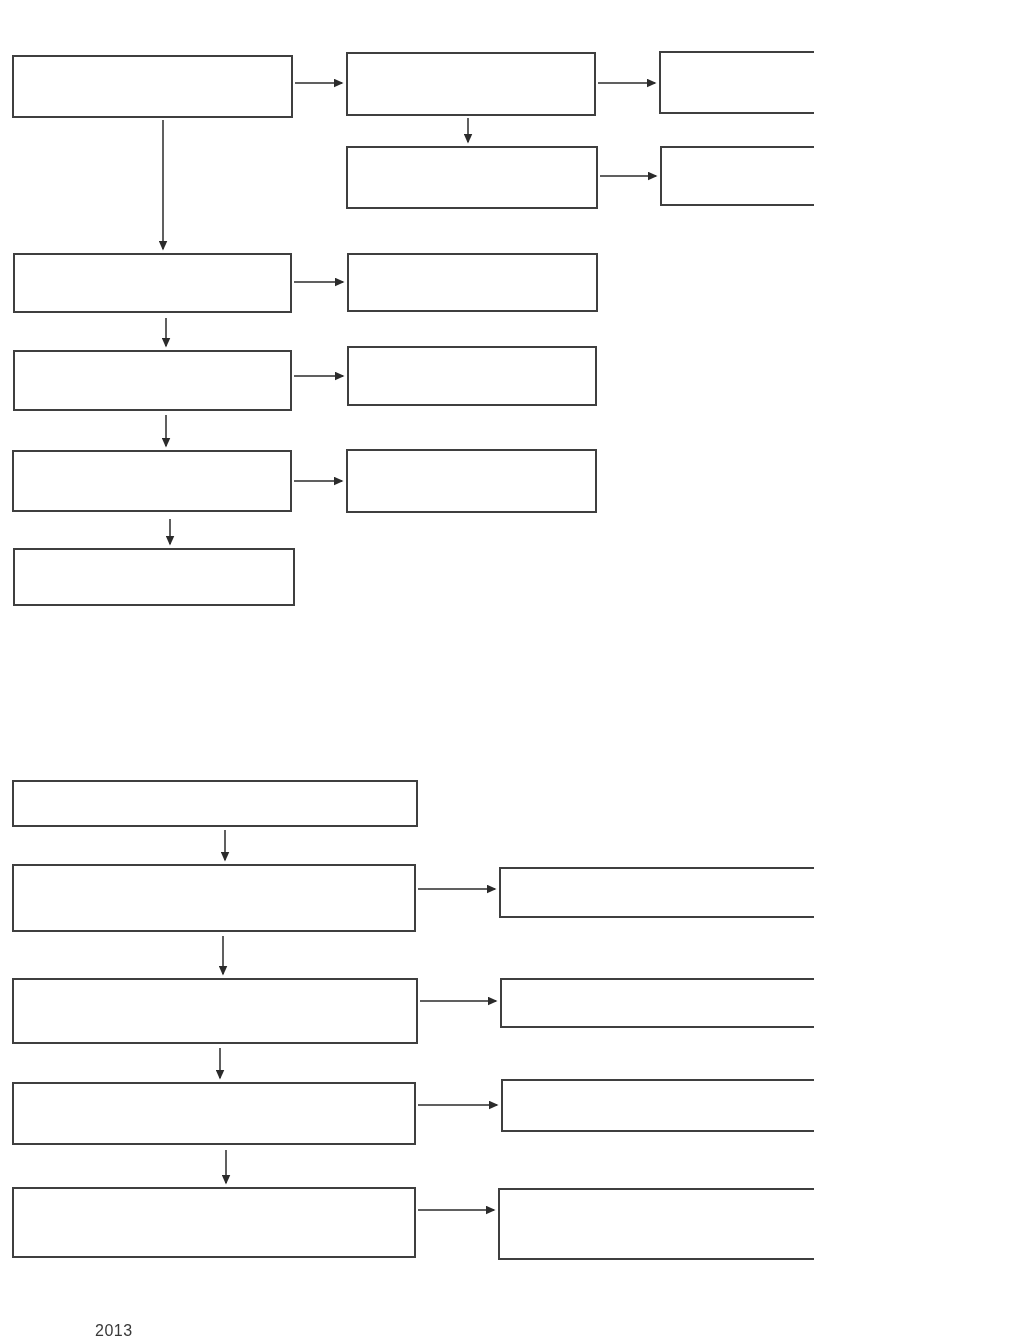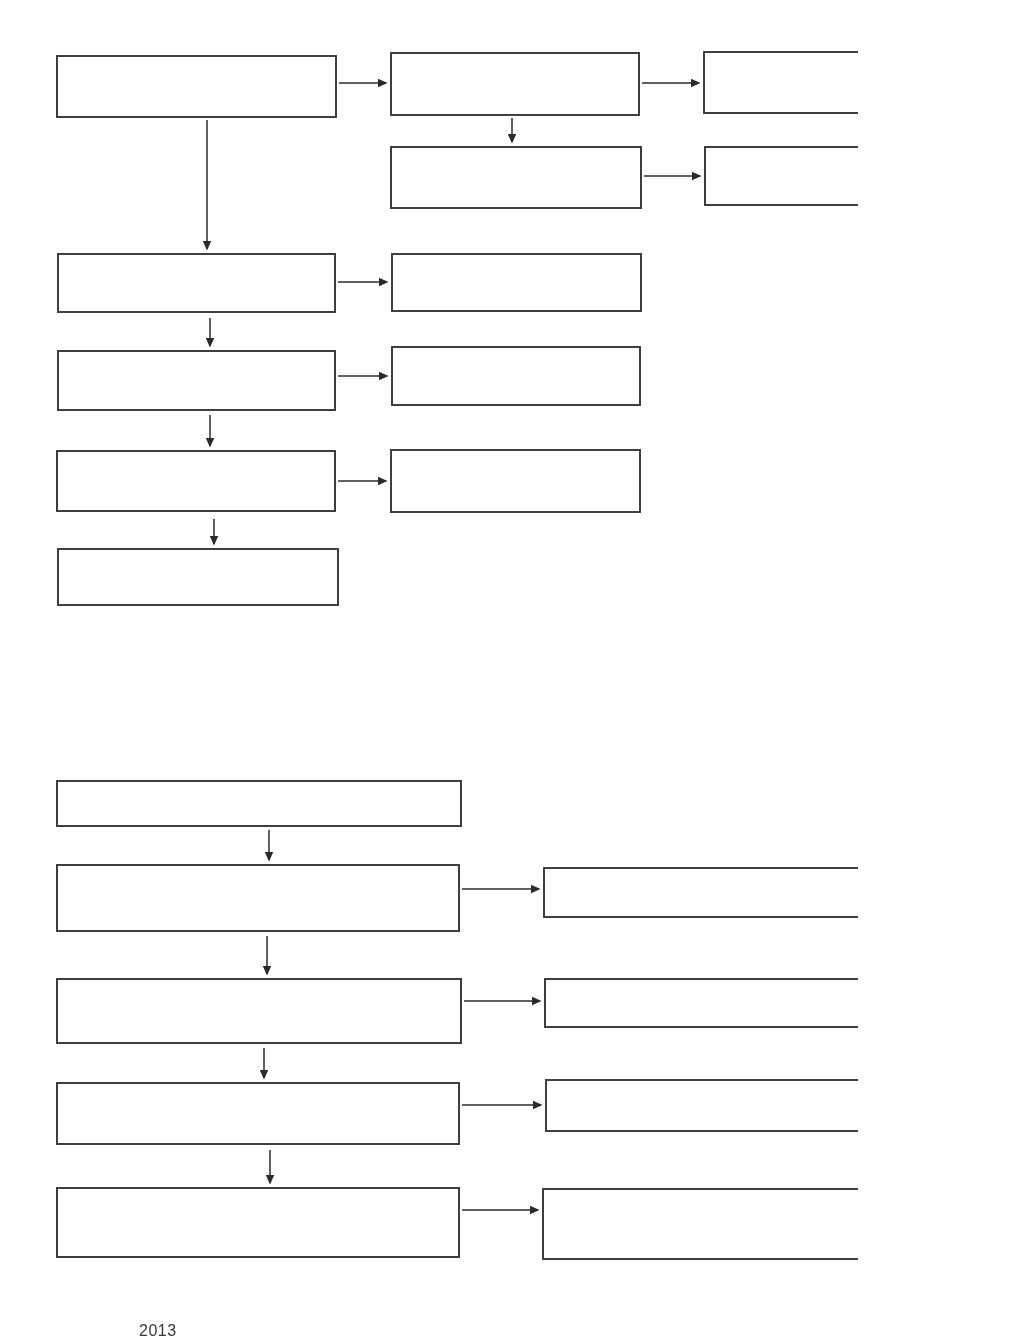--- a/index.html
+++ b/index.html
@@ -13,21 +13,20 @@
   html, body {
     background: var(--bg);
     font-family: "Liberation Sans", sans-serif;
   }
   #canvas {
     position: relative;
     width: 814px;
     height: 1341px;
     background: var(--bg);
     overflow: hidden;
-    margin-left: 44px;
   }
   #arrow-layer {
     position: absolute;
     left: 0; top: 0;
     width: 1021px;
     height: 1341px;
     pointer-events: none;
   }
   #box-layer { position: absolute; left: 0; top: 0; }
   .flow-box {

